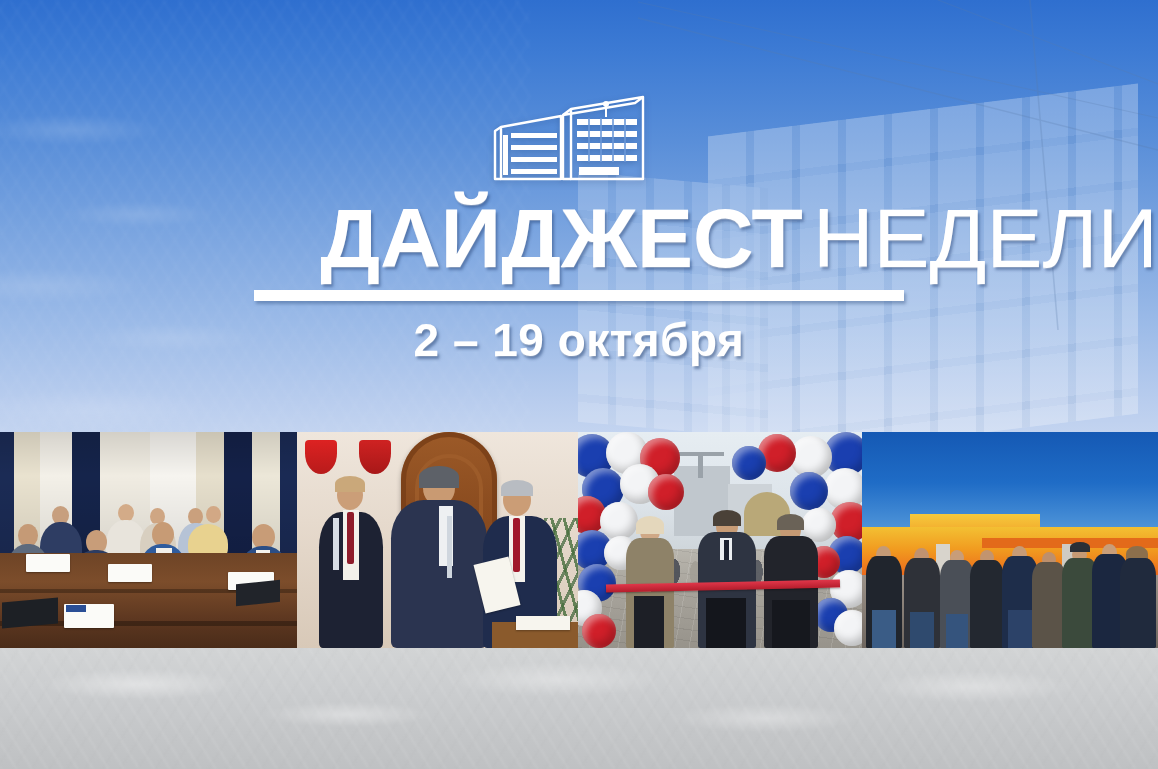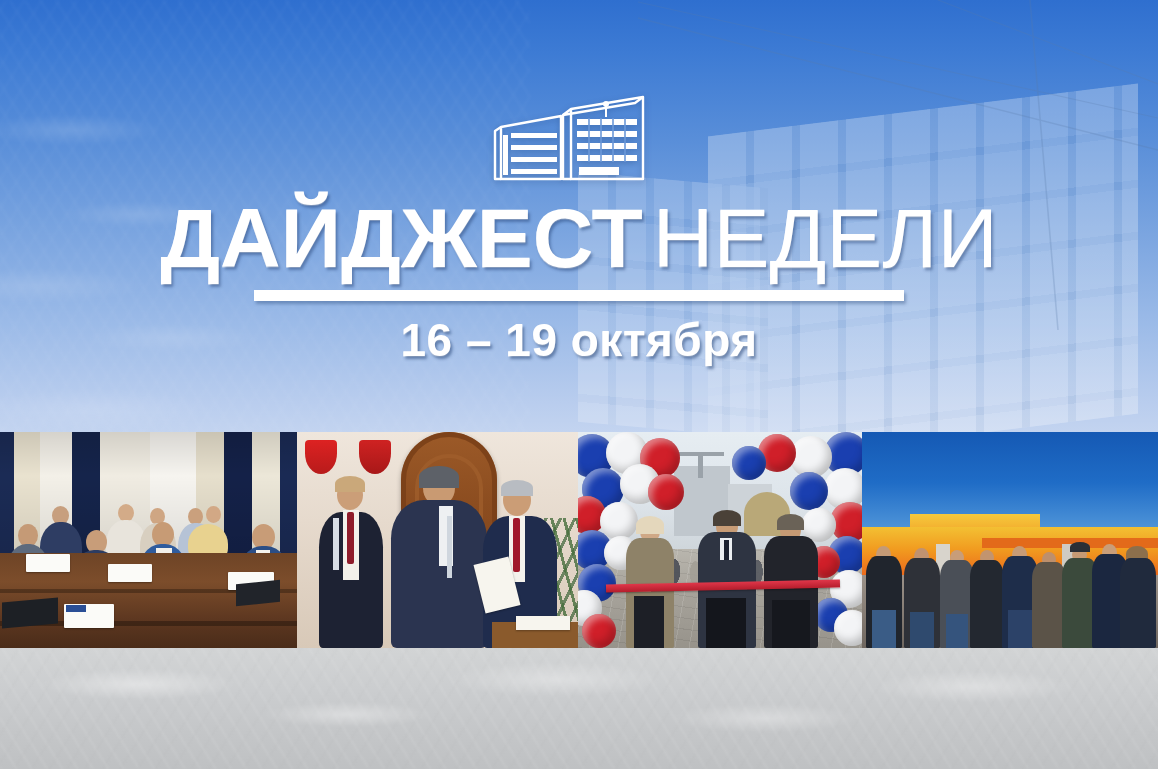--- a/index.html
+++ b/index.html
@@ -136,20 +136,21 @@
     margin: 0;
     font-family: "Liberation Sans", sans-serif;
     font-size: 84px;
     line-height: 84px;
     letter-spacing: 0px;
     color: #ffffff;
     white-space: nowrap;
     text-shadow:
         2px 3px 3px rgba(30,60,110,.45),
         0 1px 0 rgba(255,255,255,.6);
+    text-align: right;
   }
   .headline .hl-strong { font-weight: 700; }
   .headline .hl-light  { font-weight: 400; padding-left: 10px; }
 
   .title-rule {
     width: 650px;
     height: 11px;
     margin: 10px auto 0 auto;
     background: #ffffff;
     box-shadow: 2px 3px 3px rgba(30,60,110,.35);
@@ -427,21 +428,21 @@
         <rect x="18" y="68" width="46" height="5"></rect>
         <rect x="18" y="80" width="46" height="5"></rect>
         <rect x="10" y="46" width="5" height="40"></rect>
       </g>
     </svg>
   </div>
 
   <div class="title-block">
     <h1 class="headline"><span class="hl-strong">ДАЙДЖЕСТ</span><span class="hl-light">НЕДЕЛИ</span></h1>
     <div class="title-rule"></div>
-    <div class="dateline">16 – 19 октября</div>
+    <div class="dateline">2 – 19 октября</div>
   </div>
 
   <div class="photo-strip">
 
     <div class="photo ph1">
       <div class="curtains"></div>
       <div class="curtain-shade"></div>
 
       <div class="head" style="left:52px;  top:74px;  width:17px; height:19px; background:#c79f7e;"></div>
       <div class="person" style="left:40px; top:90px;  width:42px; height:46px; background:#2e3d63;"></div>

